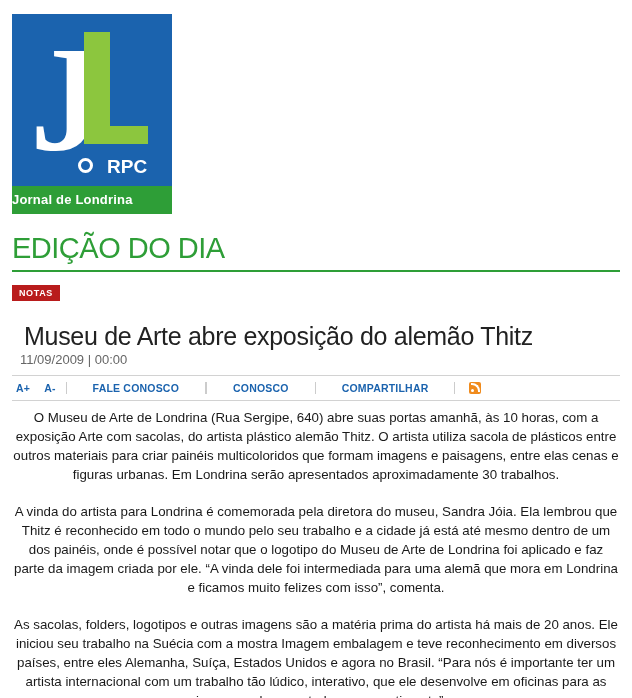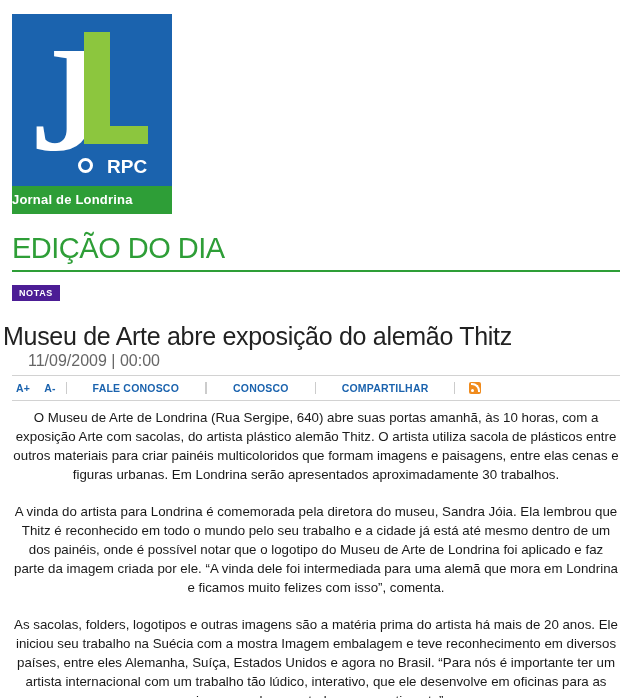--- a/index.html
+++ b/index.html
@@ -106,46 +106,46 @@
     width: 608px;
     height: 2px;
     background: #2E9E37;
   }
 
   
   .tag {
     position: absolute;
     left: 12px;
     top: 285px;
-    background: #4c1d95;
+    background: #b91c1c;
     color: #ffffff;
     font-size: 9px;
     font-weight: 700;
     letter-spacing: 0.6px;
     padding: 3px 7px 3px 7px;
   }
 
   
   .headline {
     position: absolute;
-    left: 3px;
+    left: 24px;
     top: 305px;
     width: 608px;
     font-size: 25px;
     font-weight: 400;
     color: #222222;
     letter-spacing: -0.3px;
   }
 
   
   .dateline {
     position: absolute;
-    left: 28px;
+    left: 20px;
     top: 352px;
-    font-size: 16px;
+    font-size: 13px;
     color: #666666;
   }
 
   
   .toolbar {
     position: absolute;
     left: 12px;
     top: 375px;
     width: 608px;
     height: 26px;

